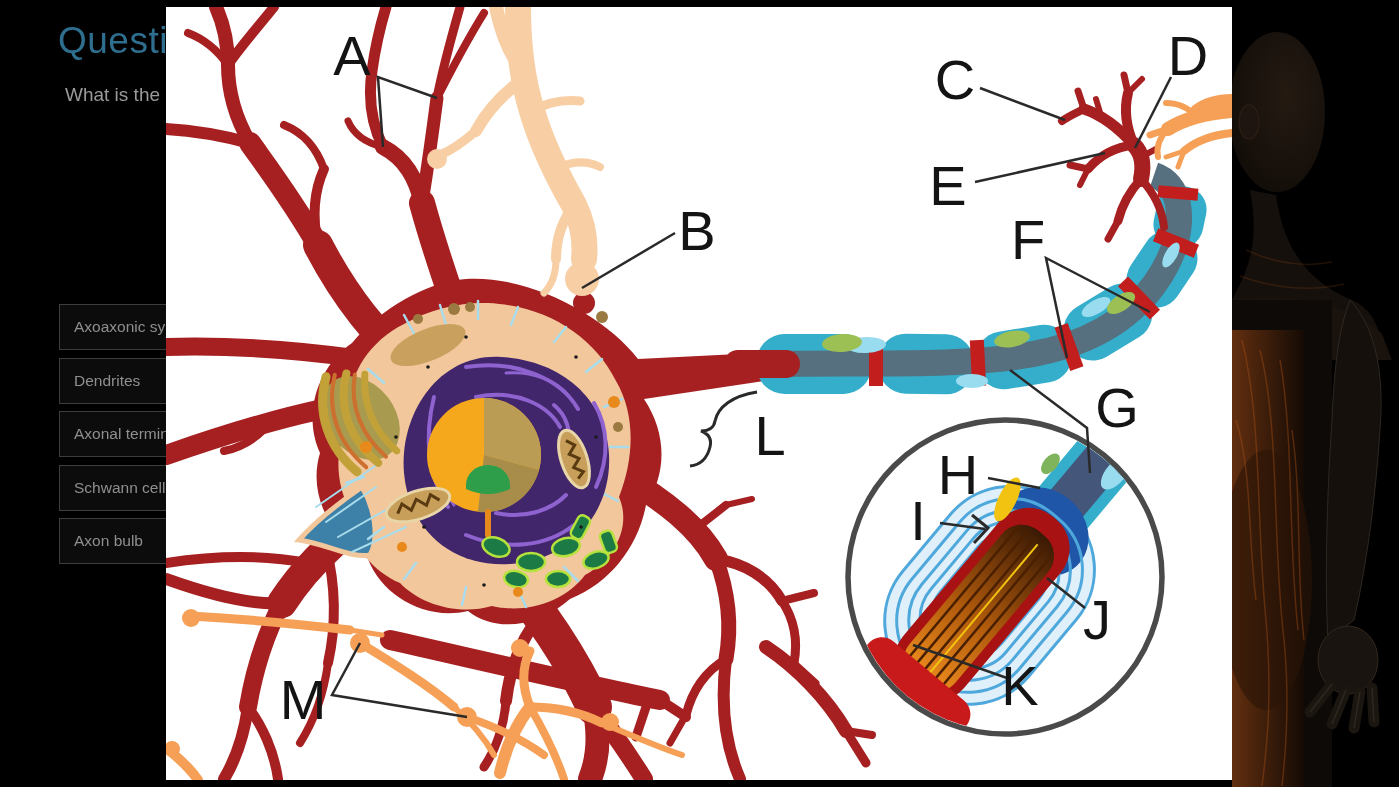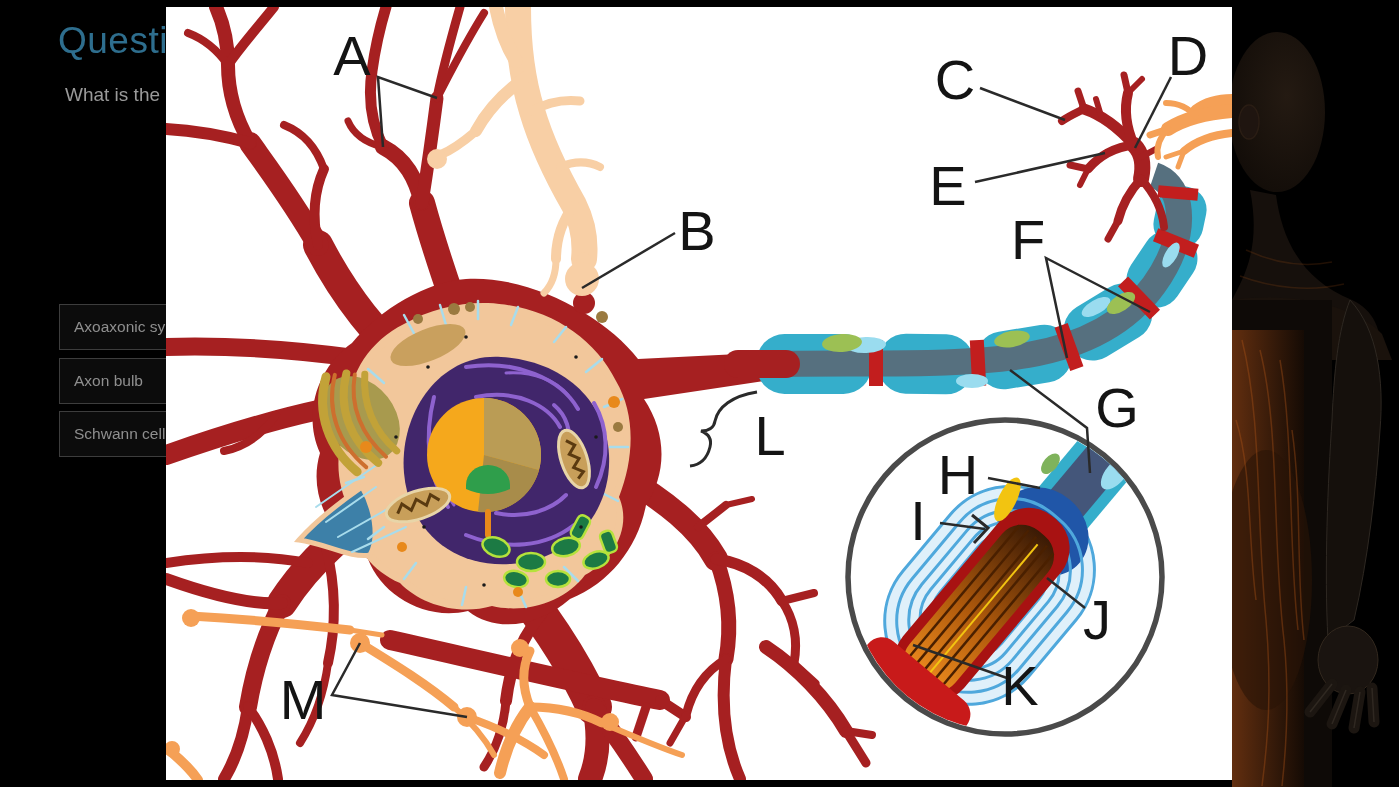--- a/index.html
+++ b/index.html
@@ -25,22 +25,24 @@
 </style>
 </head>
 <body>
 
 <div class="stage">
 
   <div class="panel">
     <div class="q-title">Question</div>
     <div class="q-prompt">What is the</div>
     <button class="opt">Axoaxonic syn</button>
+    <button class="opt">Dendrites</button>
+    <button class="opt">Axonal termin</button>
+    <button class="opt">Schwann cell</button>
     <button class="opt">Axon bulb</button>
-    <button class="opt">Schwann cell</button>
   </div>
 
   <div class="diagram">
   <svg width="1066" height="773" viewBox="0 0 1066 773" xmlns="http://www.w3.org/2000/svg">
     <defs>
       <clipPath id="insetClip">
             <circle cx="839" cy="570" r="154"></circle>
           </clipPath>
       <linearGradient id="axograd" x1="0" y1="0" x2="1" y2="0">
         <stop offset="0" stop-color="#F29020"></stop>

